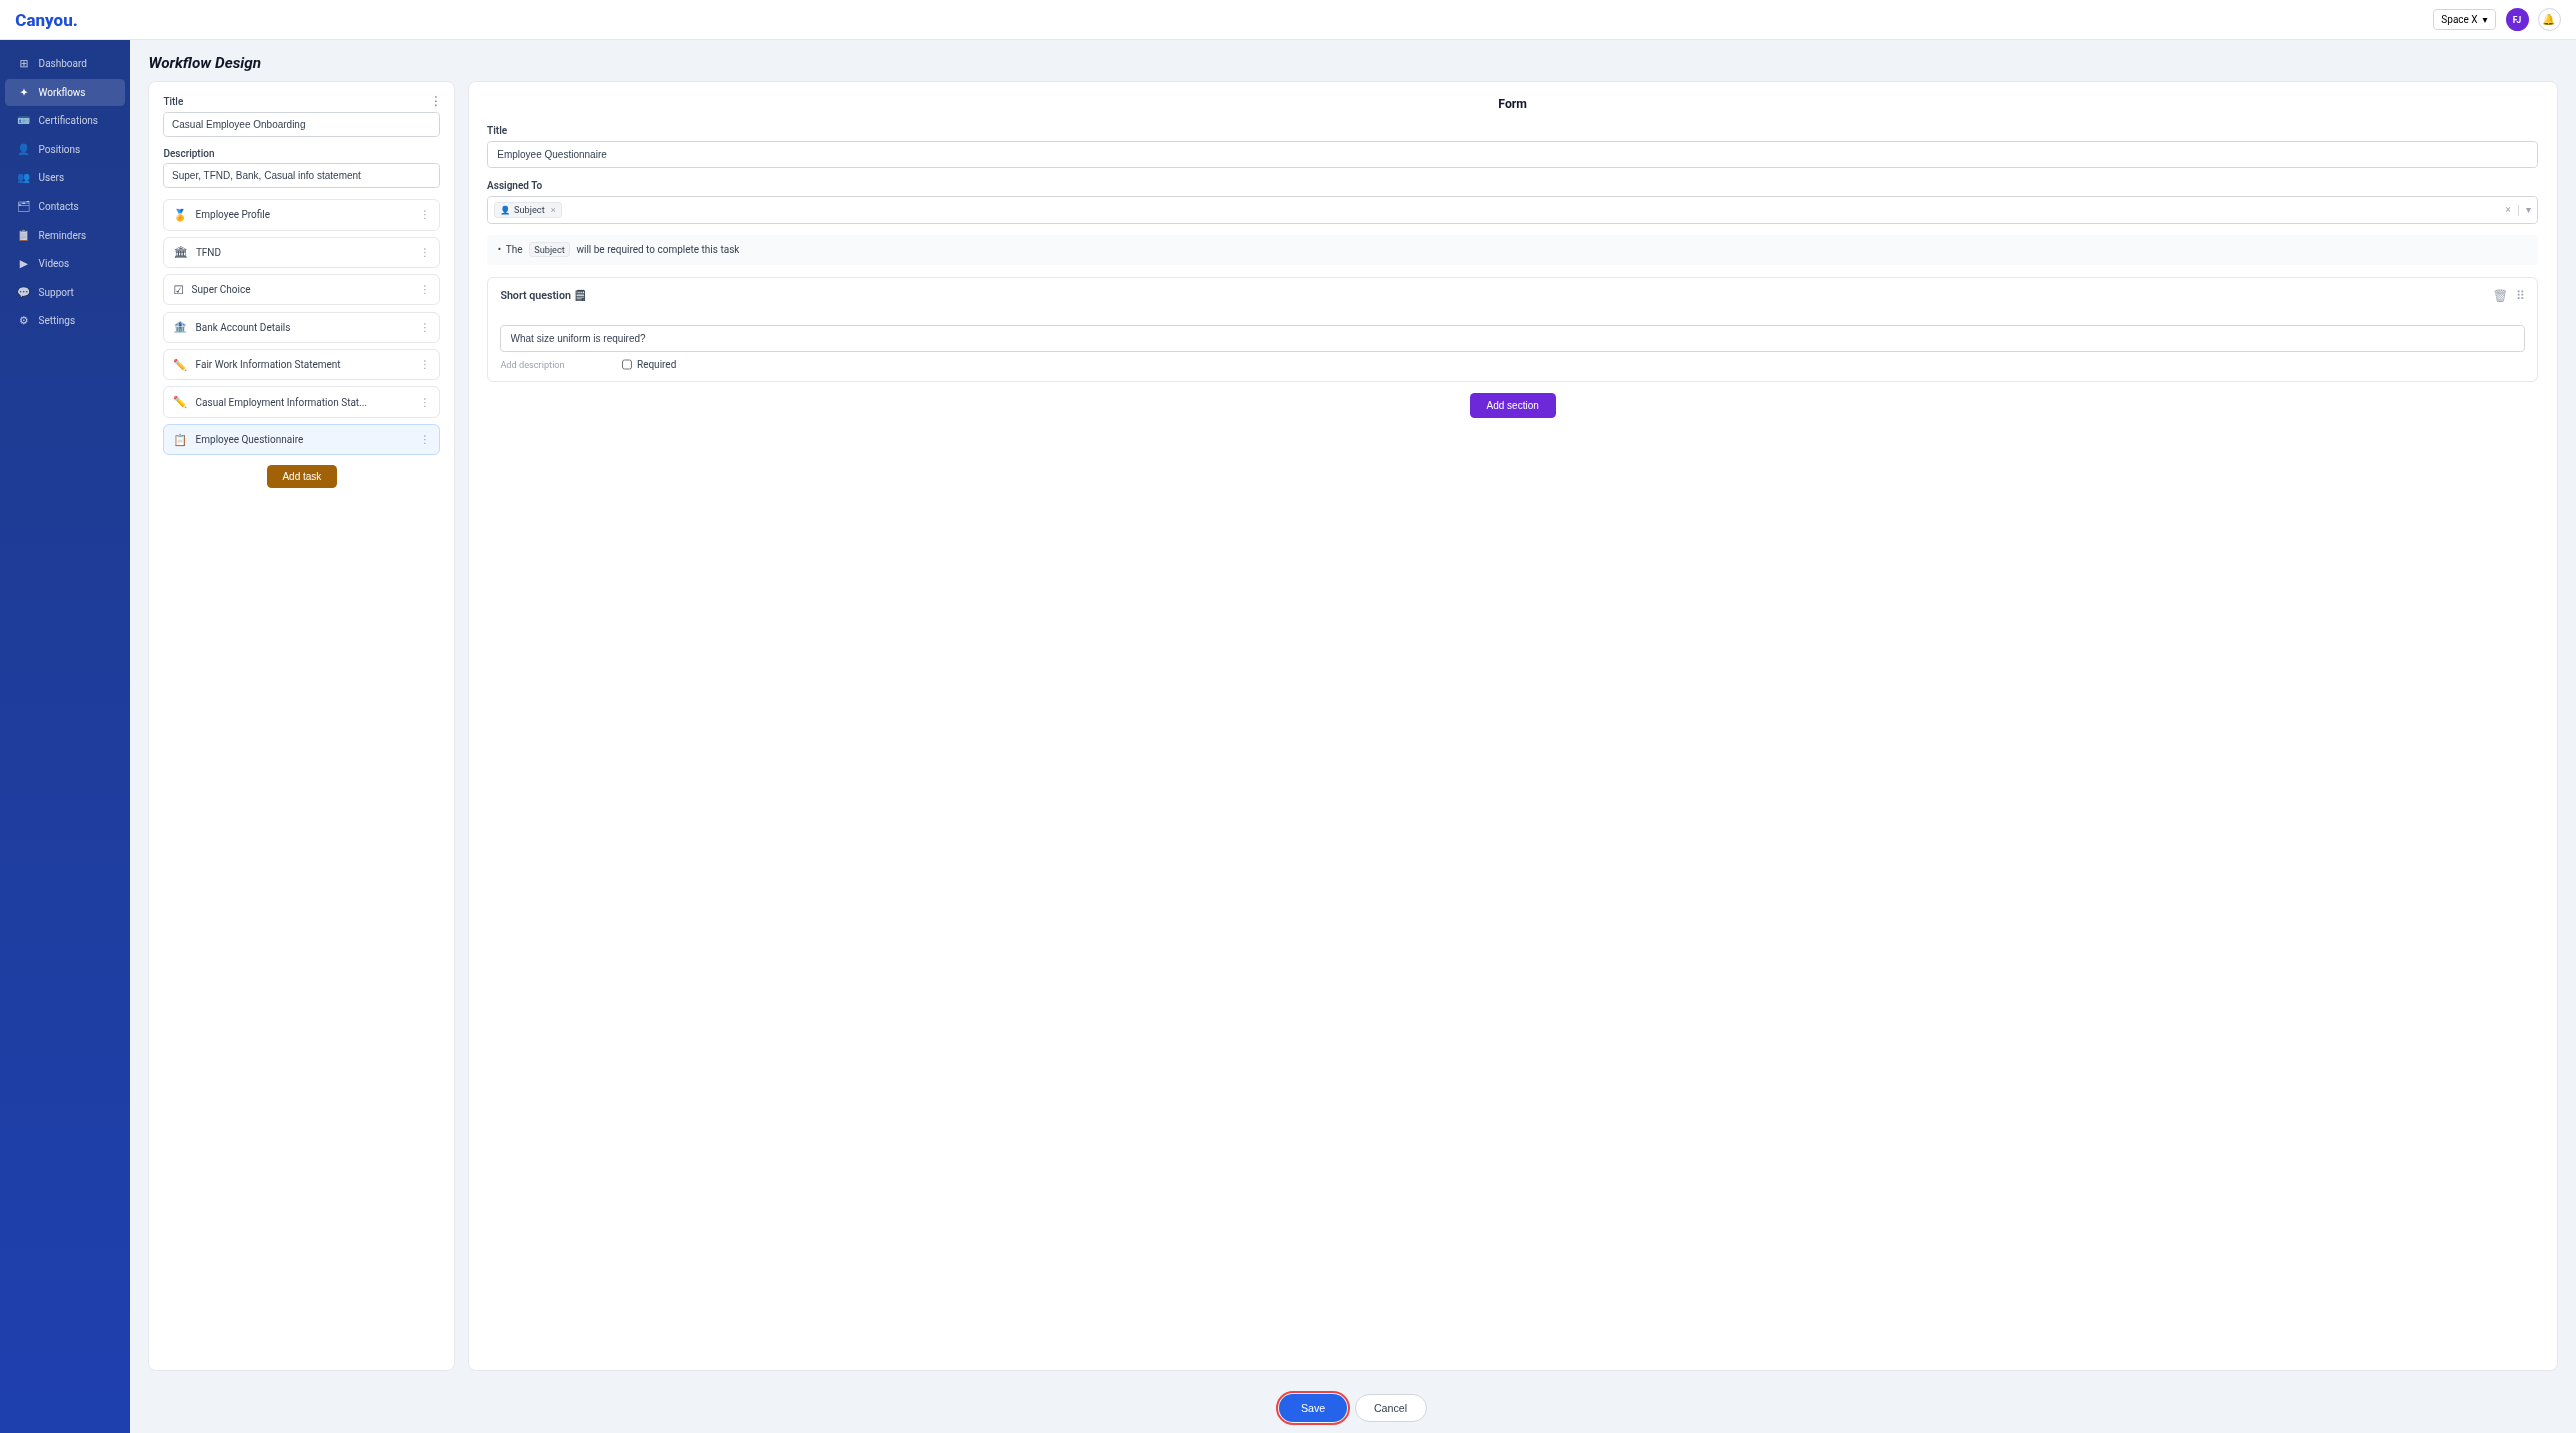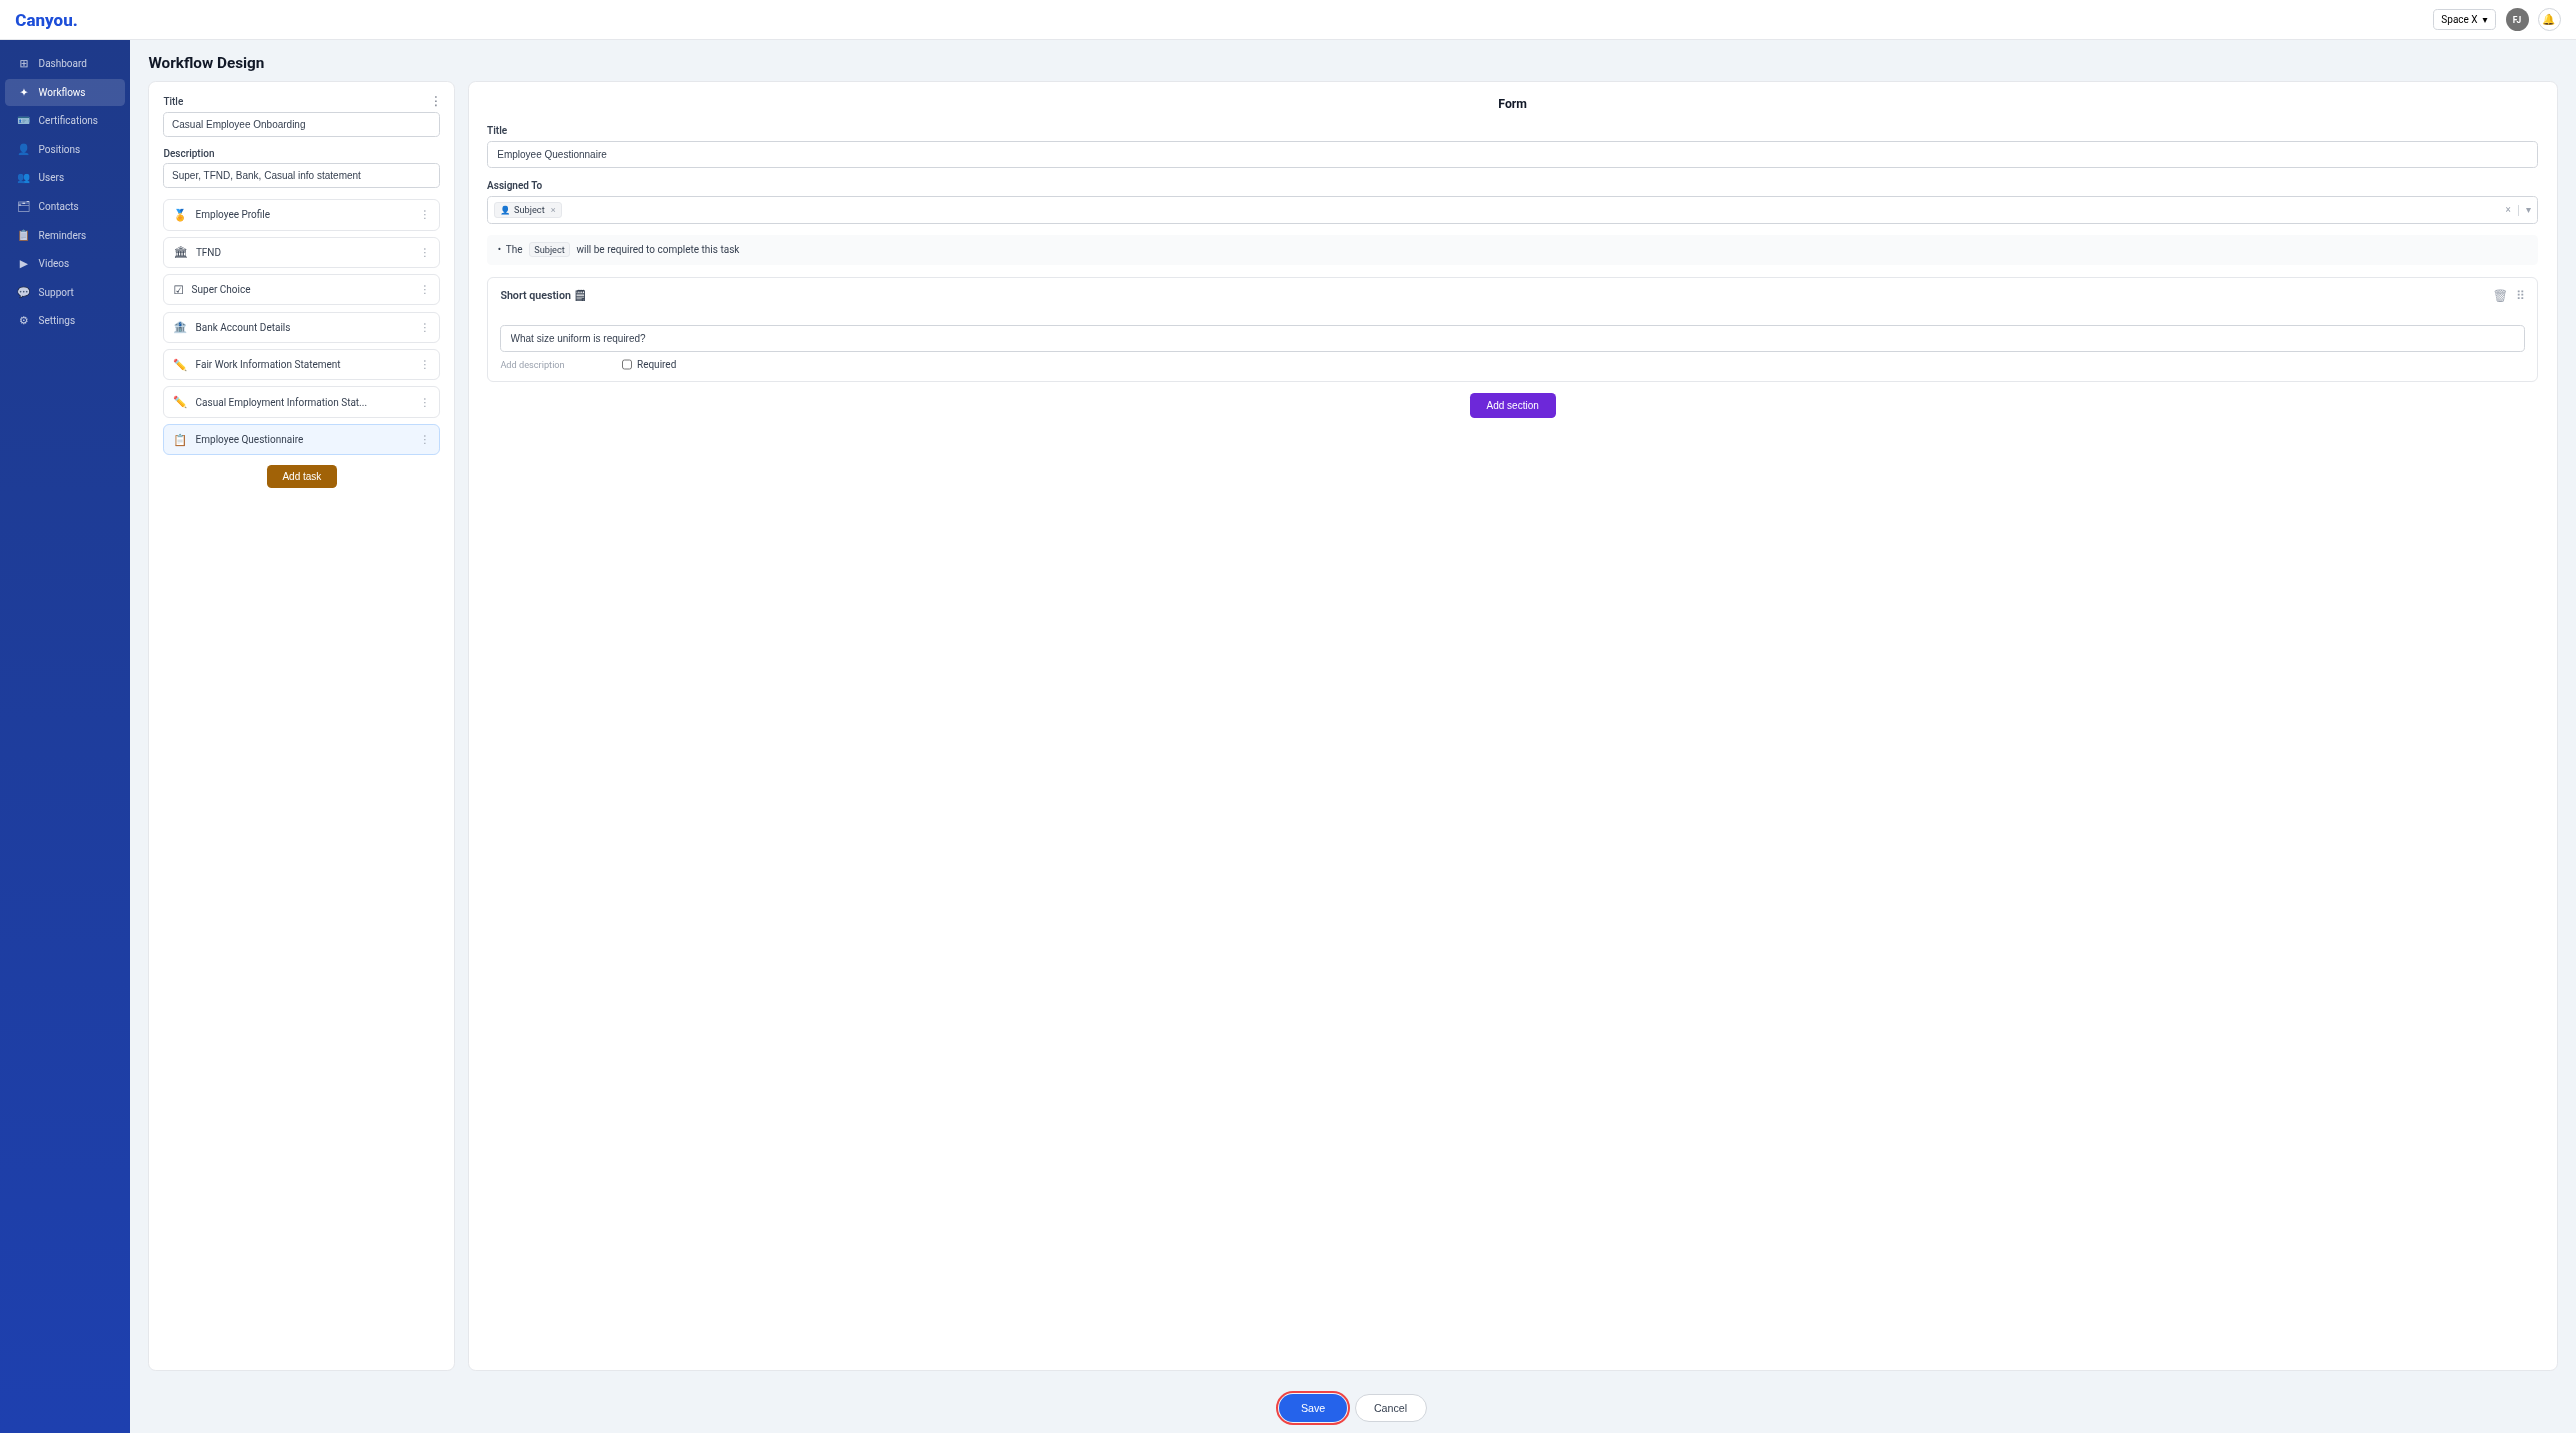--- a/index.html
+++ b/index.html
@@ -35,21 +35,21 @@
       border-radius: 4.6px;
       padding: 3.8px 7.7px;
       font-size: 10px;
       cursor: pointer;
       background: #fff;
     }
     .avatar-circle {
       width: 23px;
       height: 23px;
       border-radius: 50%;
-      background: #737373;
+      background: #6d28d9;
       color: #fff;
       display: flex;
       align-items: center;
       justify-content: center;
       font-size: 8.4px;
       font-weight: 700;
     }
     .bell-icon {
       width: 23px;
       height: 23px;
@@ -101,20 +101,21 @@
       overflow: hidden;
     }
     .page-header {
       padding: 14px 18.4px 9.2px;
       background: #f0f4f8;
     }
     .page-title {
       font-size: 15.3px;
       font-weight: 700;
       color: #111827;
+      font-style: italic;
     }
 
     
     .main-content {
       flex: 1;
       display: flex;
       gap: 12.3px;
       padding: 0 18.4px 12.3px;
       overflow: hidden;
     }

